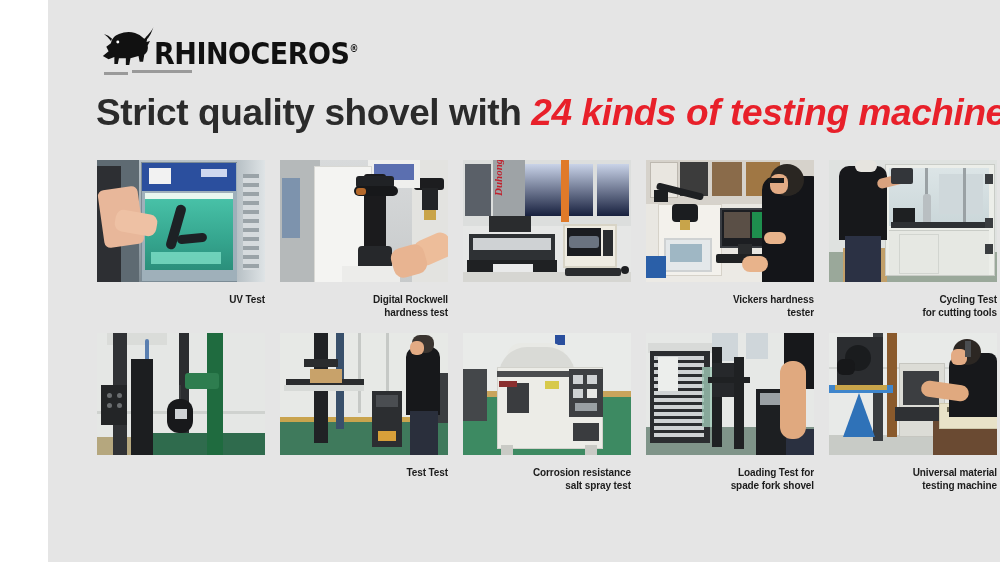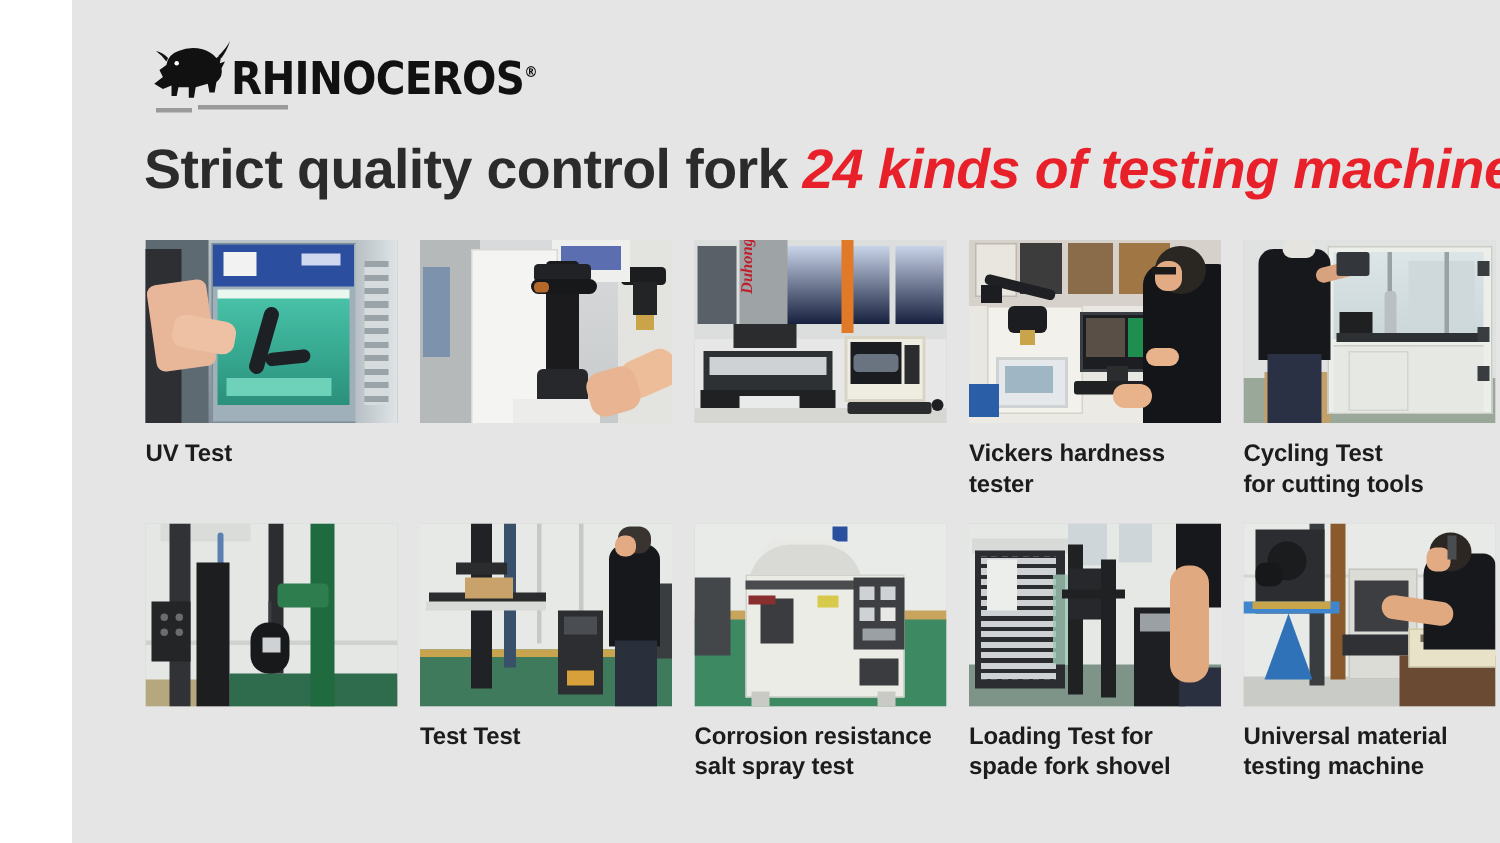--- a/index.html
+++ b/index.html
@@ -36,22 +36,22 @@
   .grid{position:absolute;left:49px;top:160px;width:903px;}
   .row{display:flex;gap:15px;}
   .row.second{margin-top:14px;}
   .cell{width:168px;}
   .thumb{
     width:168px;height:122px;overflow:hidden;position:relative;
     background:#cfd3d6;
   }
   .thumb *{position:absolute;}
   .caption{
-    margin-top:11px;text-align:left;
-    font-size:16px;font-weight:700;color:#1c1c1c;
+    margin-top:11px;text-align:right;
+    font-size:10px;font-weight:700;color:#1c1c1c;
     line-height:1.3;letter-spacing:-0.1px;
   }
 
   
   .uv-bg{left:0;top:0;width:100%;height:100%;background:linear-gradient(180deg,#b9c2c7 0%,#9aa6ad 60%,#7f8b92 100%);}
   .uv-panelL{left:0;top:0;width:42px;height:122px;background:#5e6a72;}
   .uv-arm{left:4px;top:28px;width:40px;height:58px;background:#e8b79a;border-radius:6px;transform:rotate(-8deg);}
   .uv-arm2{left:18px;top:52px;width:42px;height:22px;background:#eec1a4;border-radius:8px;transform:rotate(10deg);}
   .uv-shirt{left:-6px;top:6px;width:30px;height:116px;background:#2d2f33;}
   .uv-cab{left:44px;top:2px;width:96px;height:118px;background:#9fb0ba;border:1px solid #7c8c96;}
@@ -288,21 +288,21 @@
         <circle cx="34" cy="28" r="2.6" fill="#fff"></circle>
         <path fill="#111" d="M24 22 Q18 16 10 14 Q18 20 22 26 Z"></path>
       </svg>
       <div class="logo-underline"></div>
       <div class="logo-underline b"></div>
     </div>
     <div class="logo-word"><span>RHINOCEROS</span><span class="logo-reg">®</span></div>
   </div>
 
   <div class="title">
-    <span>Strict quality control fork </span><span class="hl">24 kinds of testing machine</span>
+    <span>Strict quality shovel with </span><span class="hl">24 kinds of testing machine</span>
   </div>
 
   <div class="grid">
 
     <div class="row">
 
       <div class="cell">
         <div class="thumb">
           <div class="uv-bg"></div>
             <div class="uv-cab"></div>
@@ -338,20 +338,21 @@
           <div class="rk-body"></div>
             <div class="rk-col"></div>
             <div class="rk-cap"></div>
             <div class="rk-head"></div>
             <div class="rk-knob"></div>
           <div class="rk-anvil"></div>
             <div class="rk-base"></div>
           <div class="rk-hand2"></div>
             <div class="rk-hand1"></div>
         </div>
+        <div class="caption">Digital Rockwell<br>hardness test</div>
       </div>
 
       <div class="cell">
         <div class="thumb">
           <div class="pj-bg"></div>
             <div class="pj-winwall"></div>
             <div class="pj-w1"></div>
             <div class="pj-w2"></div>
             <div class="pj-w3"></div>
           <div class="pj-orange"></div>

